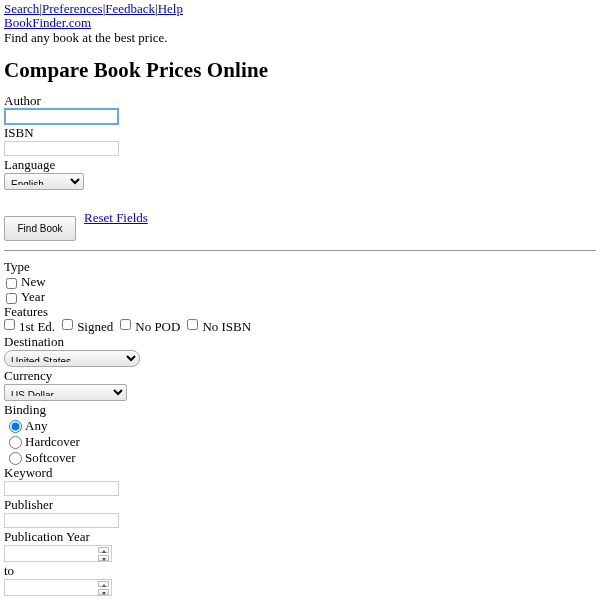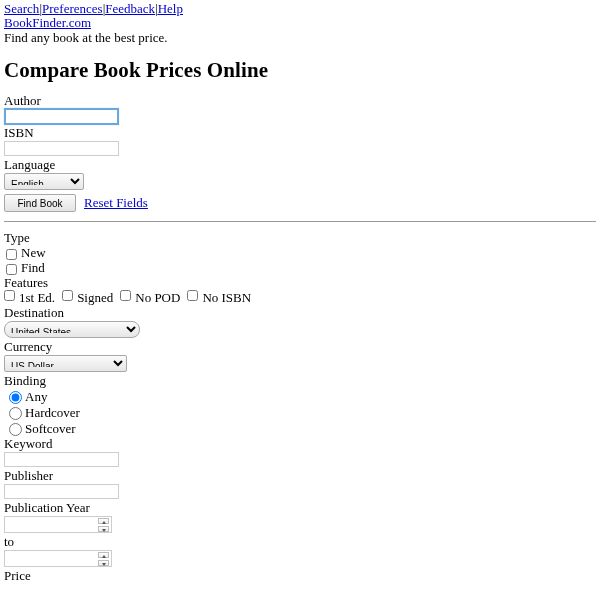--- a/index.html
+++ b/index.html
@@ -89,30 +89,31 @@
   select.sel-lang { width: 80px; }
   select.sel-curr { width: 123px; }
   .btn-row {
     margin-top: 4px;
     display: flex;
     align-items: center;
     gap: 8px;
   }
   button.find-btn {
     width: 72px;
-    height: 18px;
+    height: 25px;
     box-sizing: border-box;
     border: 1px solid #a8a8a8;
     border-radius: 2px;
     background: linear-gradient(#fbfbfb, #e3e3e3);
     font-family: "Liberation Sans", sans-serif;
     font-size: 10px;
     color: #000;
     padding: 0;
     cursor: pointer;
+    margin-top: 22px;
   }
   hr.divider {
     border: none;
     border-top: 1px solid #999999;
     margin: 9px 0 8px 0;
     width: 592px;
   }
   .check-row {
     line-height: 15px;
     font-size: 13px;
@@ -241,21 +242,21 @@
 
   <hr class="divider">
 
   <div class="field-label">Type</div>
   <label class="check-row">
     <input type="checkbox" style="">
       <span>New</span>
   </label>
   <label class="check-row">
     <input type="checkbox" style="">
-      <span>Find</span>
+      <span>Year</span>
   </label>
 
   <div class="field-label">Features</div>
   <div class="features-row">
     <label class="feat">
       <input type="checkbox" style="">
         <span>1st Ed.</span>
     </label>
     <label class="feat">
       <input type="checkbox" style="">

